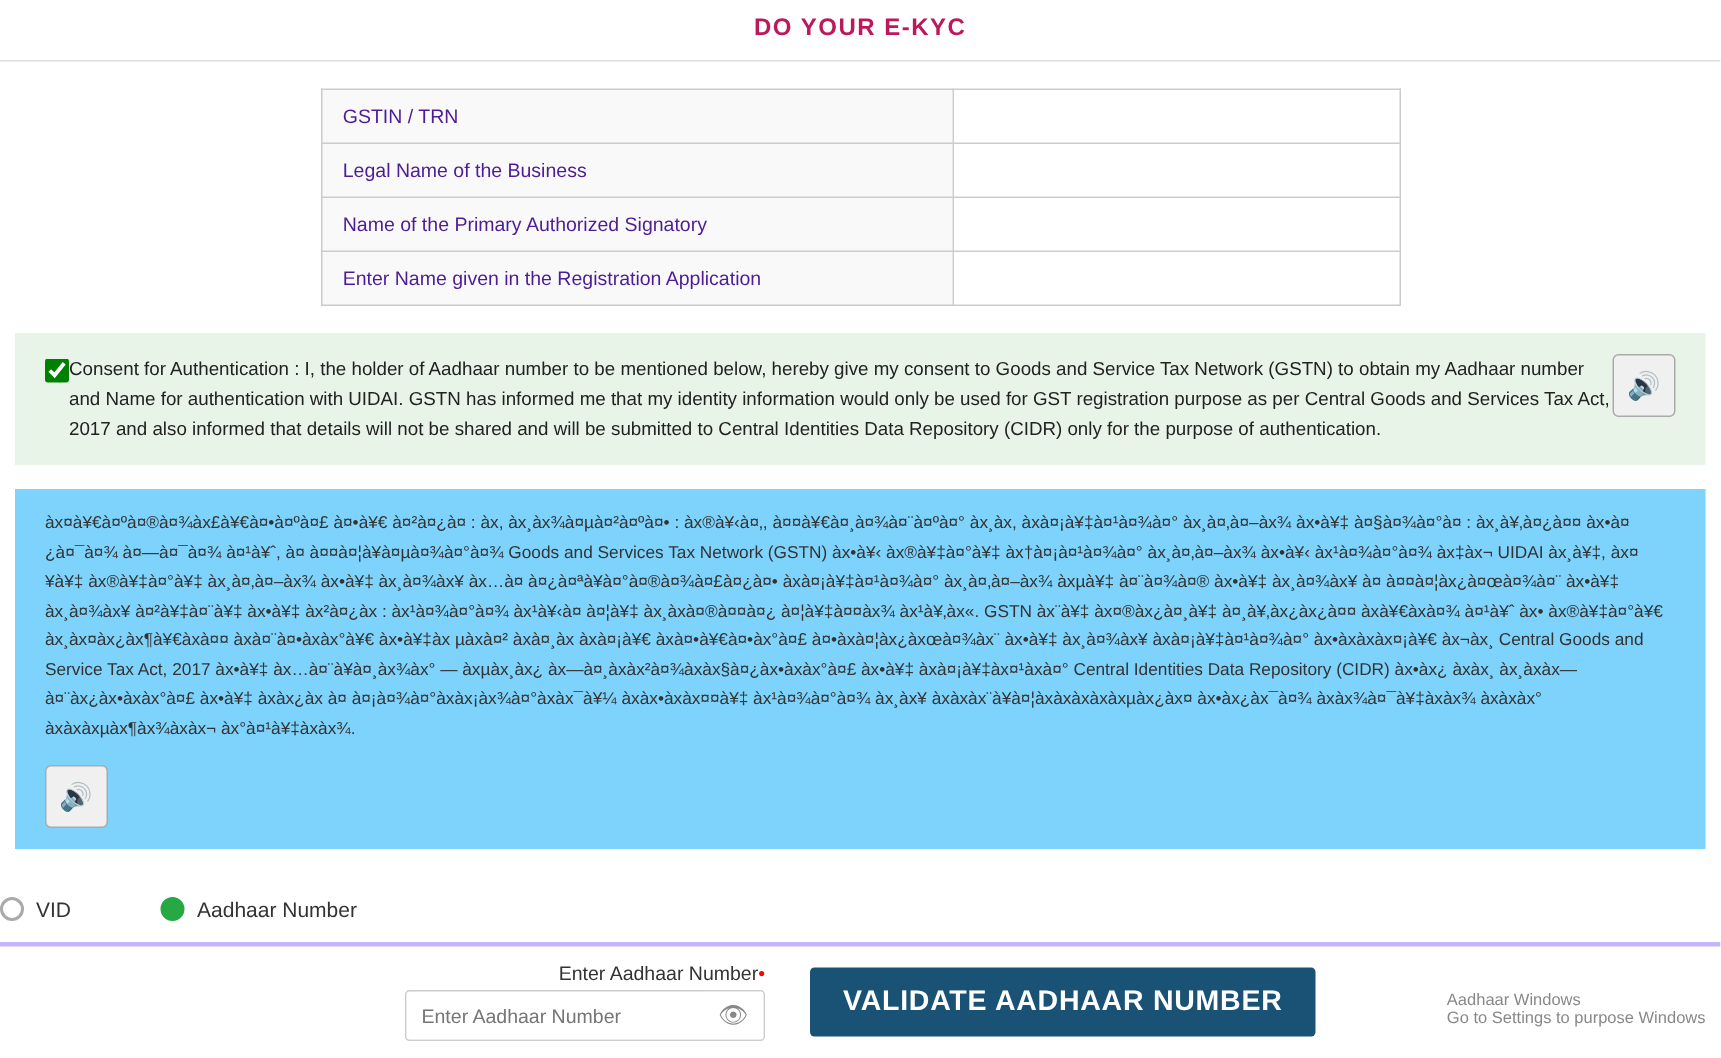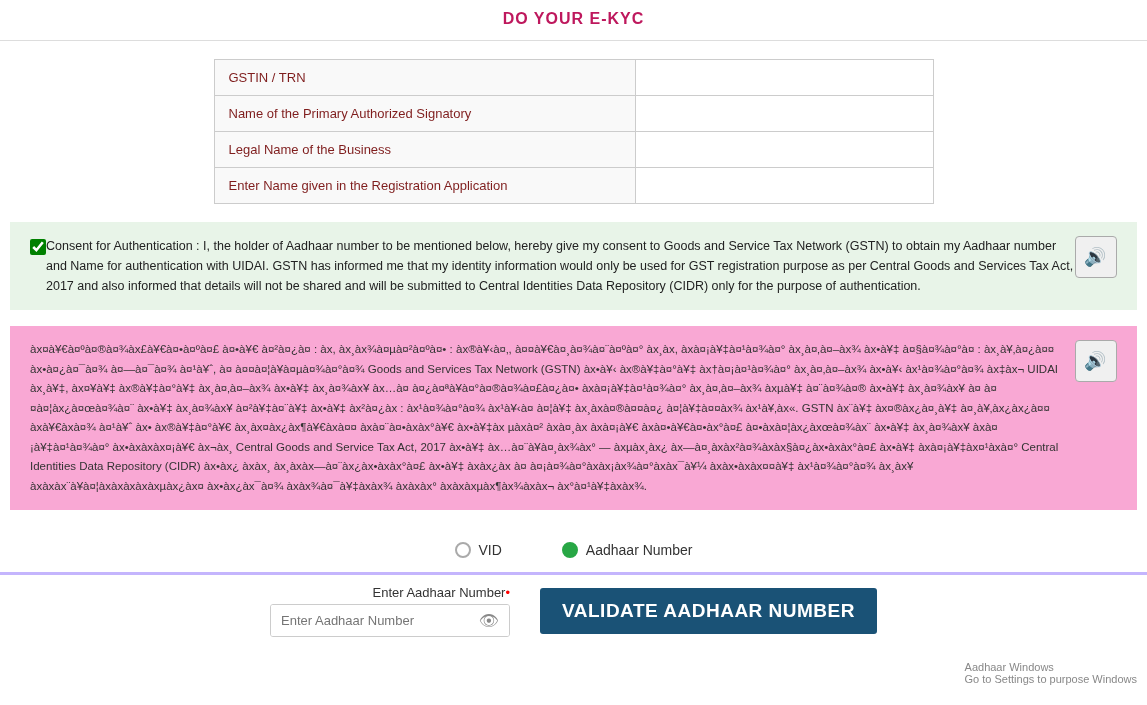--- a/index.html
+++ b/index.html
@@ -30,21 +30,21 @@
       border-collapse: collapse;
     }
     .info-table td {
       border: 1px solid #ccc;
       padding: 10px 14px;
       background: #fff;
     }
     .info-table td:first-child {
       width: 424px;
       background: #f9f9f9;
-      color: #7f1d1d;
+      color: #4c1d95;
     }
     .info-table td:last-child {
       width: 300px;
       background: #fff;
     }
 
     
     .consent-section {
       display: flex;
       align-items: flex-start;
@@ -77,36 +77,37 @@
       cursor: pointer;
       flex-shrink: 0;
       font-size: 18px;
     }
 
     
     .hindi-consent-section {
       display: flex;
       align-items: flex-start;
       padding: 14px 20px;
-      background: #f9a8d4;
+      background: #7dd3fc;
       margin: 0 10px 20px 10px;
       gap: 14px;
+      flex-direction: column;
     }
     .hindi-text-block {
       flex: 1;
       font-size: 11.5px;
       line-height: 1.7;
       color: #333;
     }
 
     
     .radio-section {
       display: flex;
       align-items: center;
-      justify-content: center;
+      justify-content: flex-start;
       gap: 60px;
       padding: 12px 0 14px;
     }
     .radio-option {
       display: flex;
       align-items: center;
       gap: 8px;
       font-size: 14px;
       cursor: pointer;
     }
@@ -201,25 +202,25 @@
   <span>DO YOUR E-KYC</span>
 </div>
 
 <table class="info-table">
   <tbody id="info-table-body">
       <tr>
       <td>GSTIN / TRN</td>
       <td></td>
     </tr>
       <tr>
+      <td>Legal Name of the Business</td>
+      <td></td>
+    </tr>
+      <tr>
       <td>Name of the Primary Authorized Signatory</td>
-      <td></td>
-    </tr>
-      <tr>
-      <td>Legal Name of the Business</td>
       <td></td>
     </tr>
       <tr>
       <td>Enter Name given in the Registration Application</td>
       <td></td>
     </tr>
     </tbody>
 </table>
 
 <div class="consent-section">

